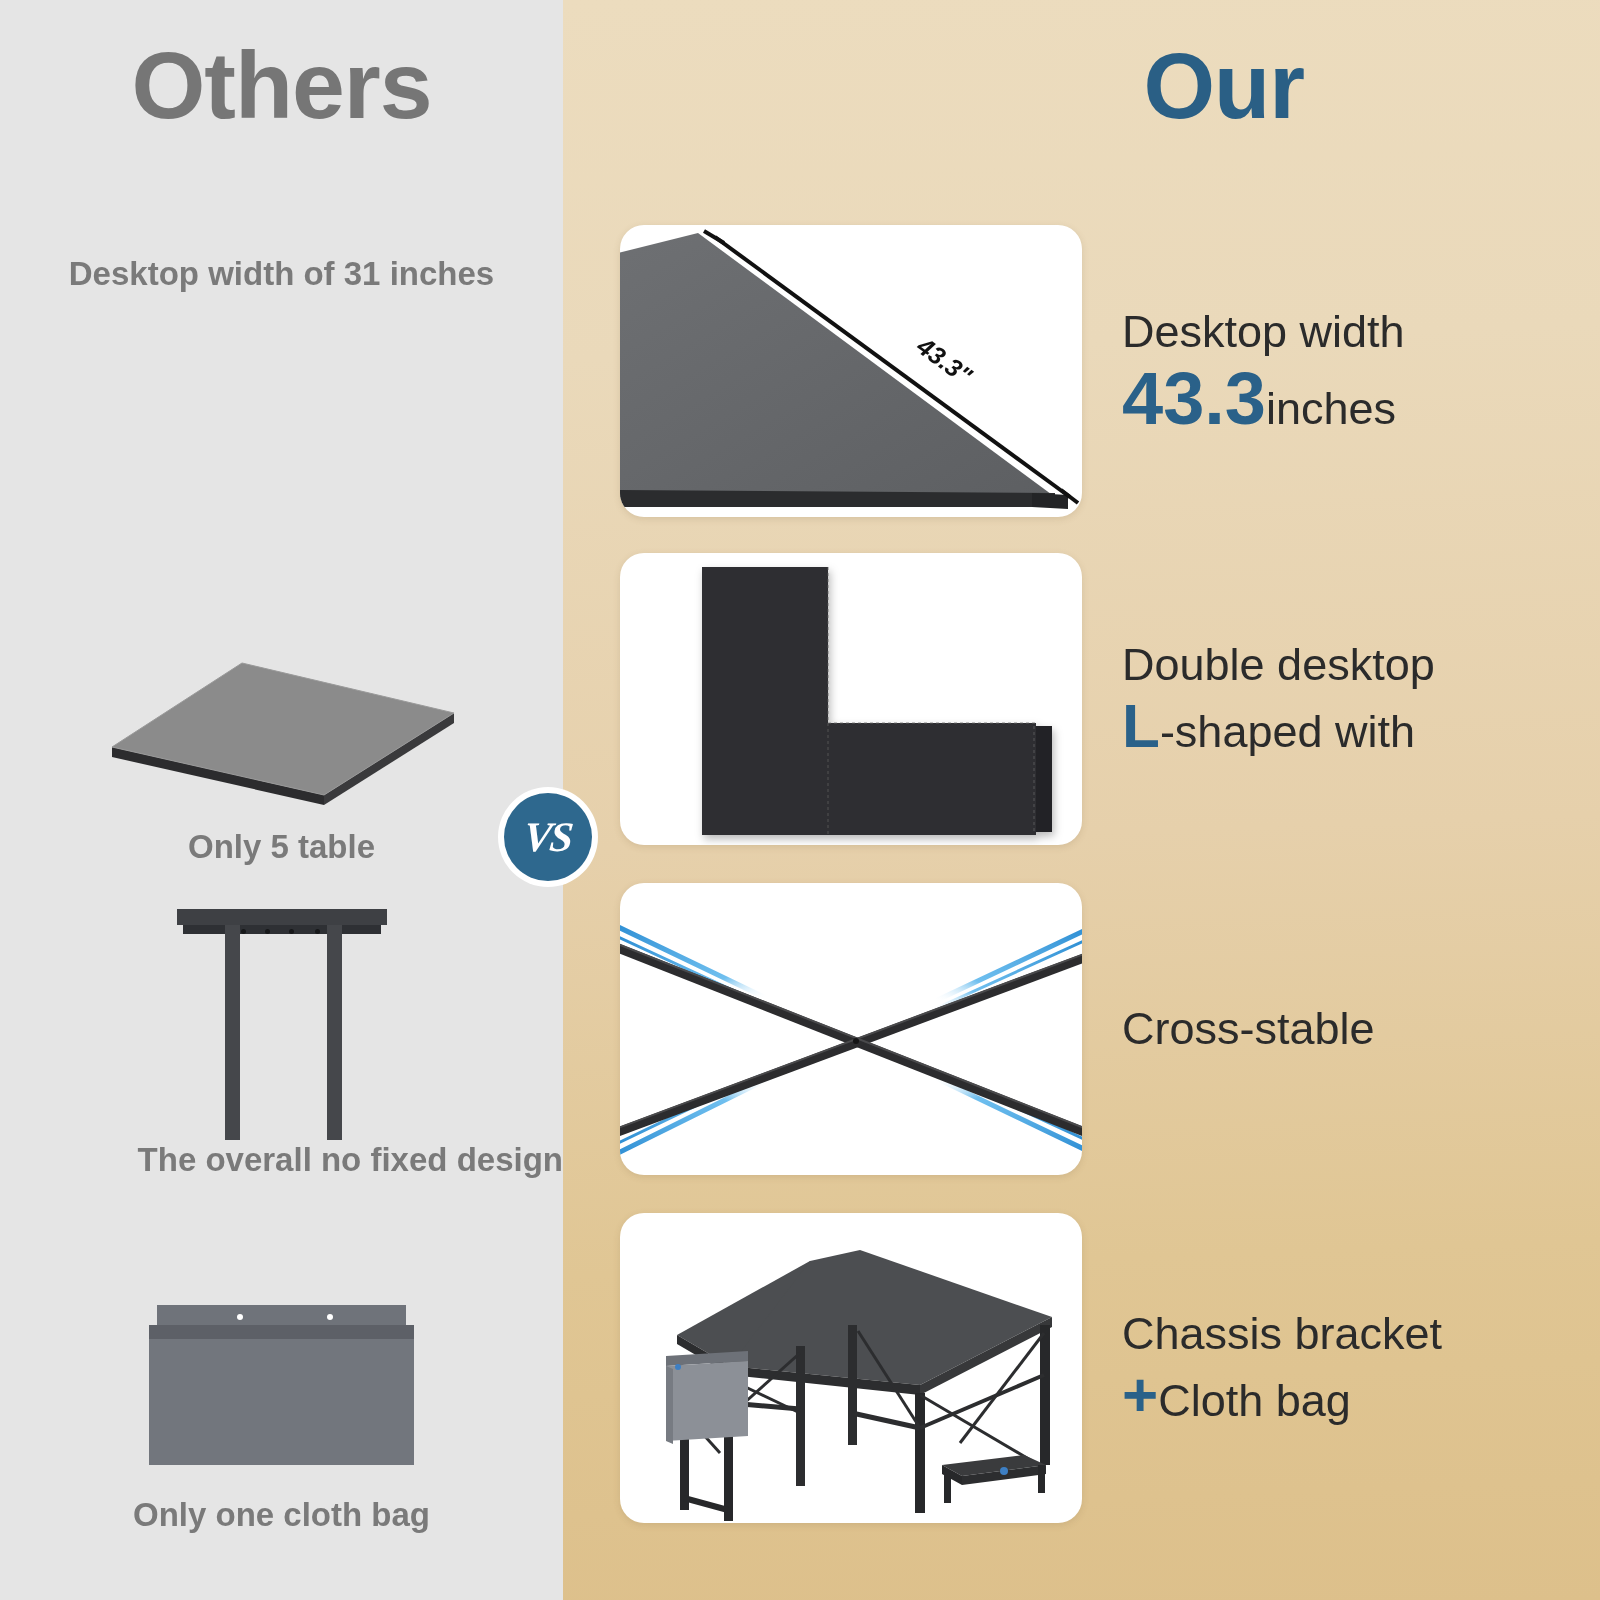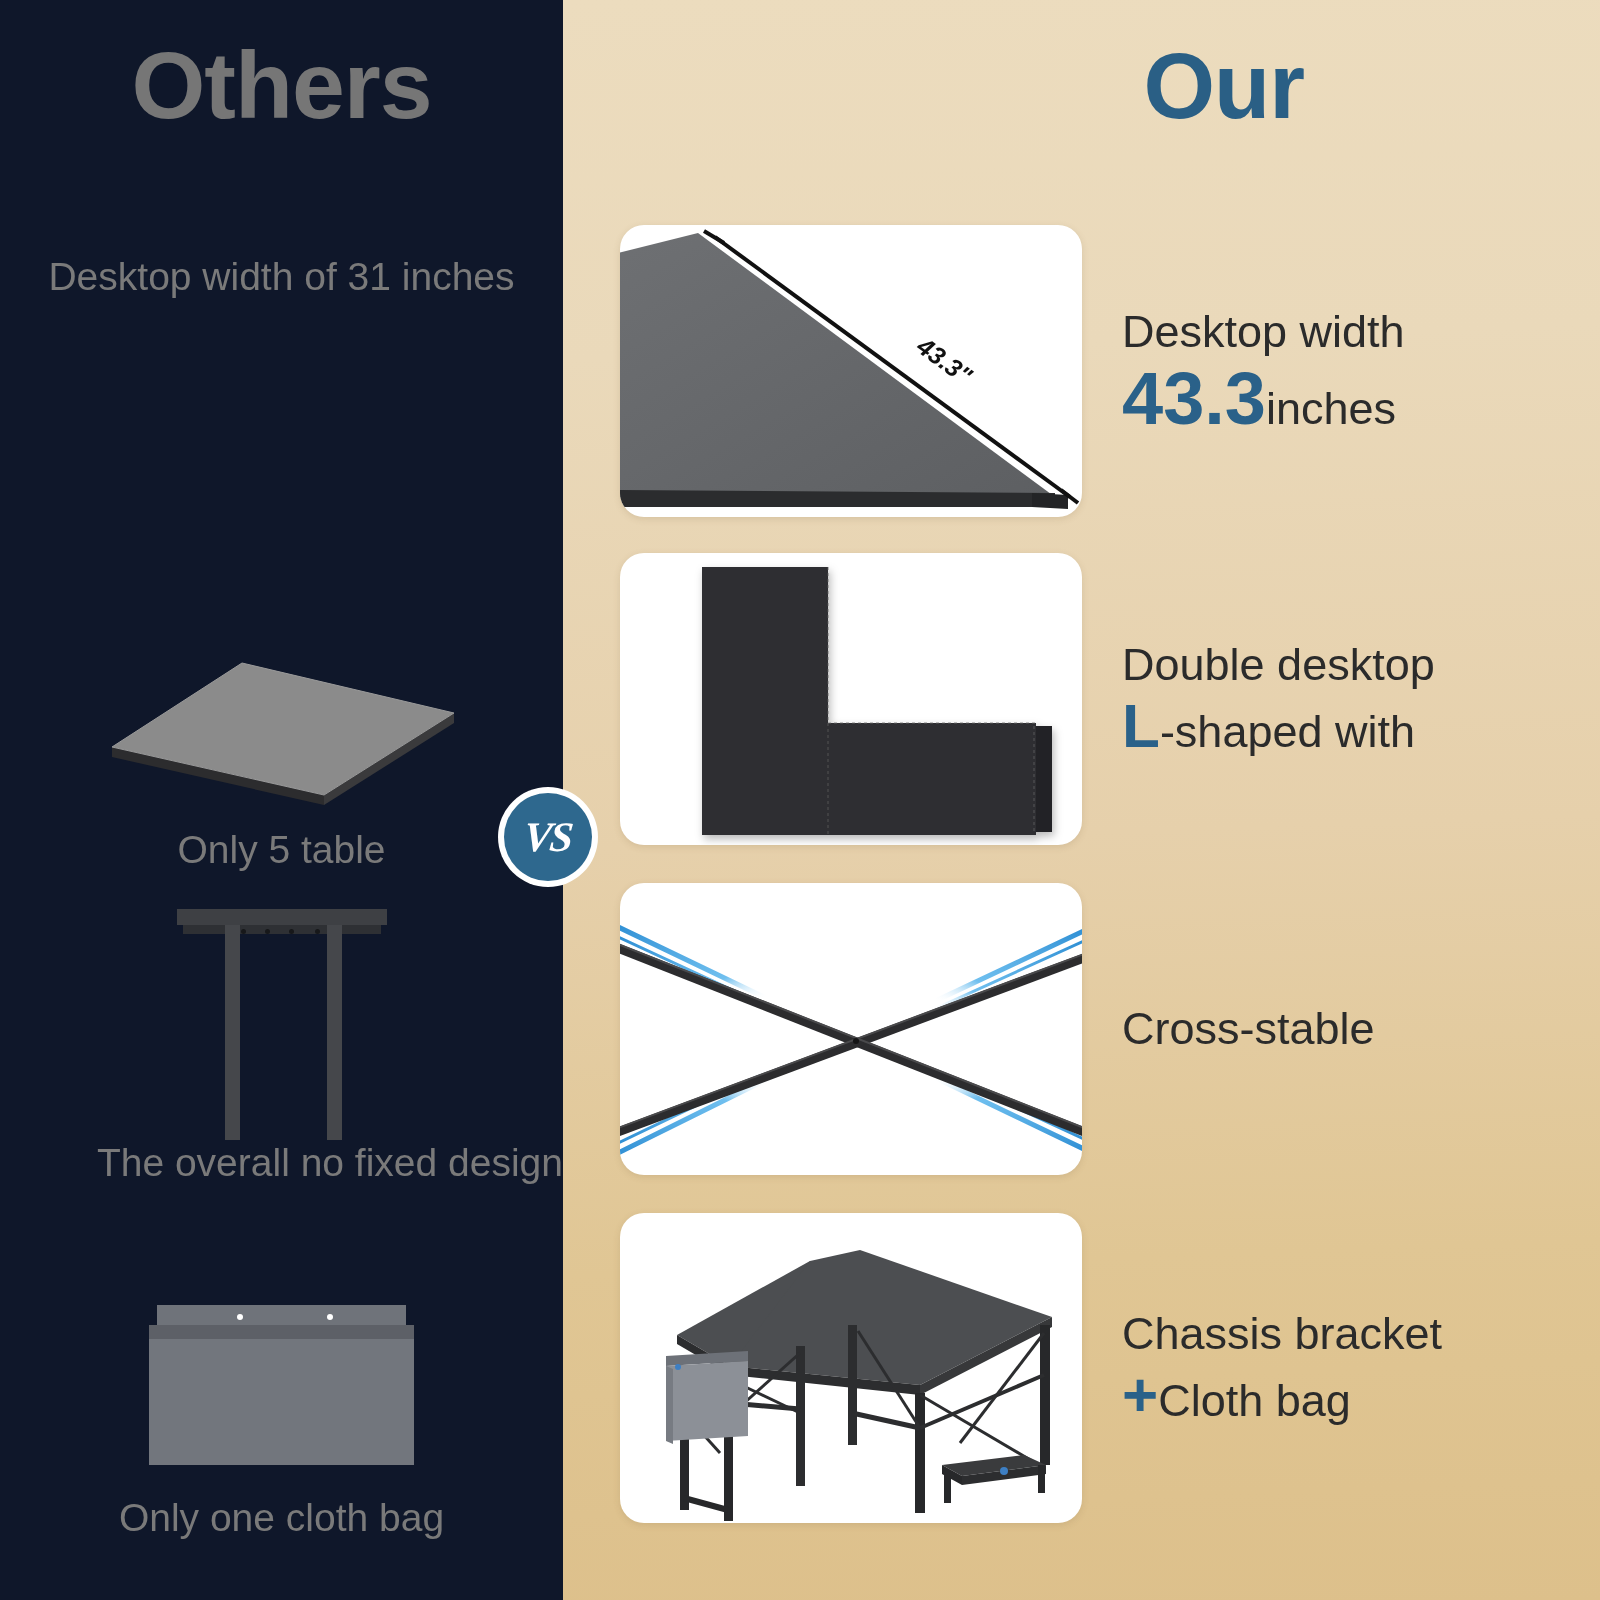--- a/index.html
+++ b/index.html
@@ -10,21 +10,21 @@
     background:#ffffff;
     overflow:hidden;
     position:relative;
   }
 
   
   #root { position:absolute; inset:0; display:flex; }
 
   .panel-left {
     width:563px; height:1600px;
-    background:#0f172a;
+    background:#e5e5e5;
     position:relative; flex:none;
   }
   .panel-right {
     width:1037px; height:1600px;
     flex:none; position:relative;
     background:linear-gradient(178deg,#ecdcbe 0%,#ead9ba 22%,#e6d0ab 52%,#e0c694 78%,#ddc08b 100%);
   }
 
   
   .heading-others {
@@ -55,21 +55,21 @@
     font-style:italic; letter-spacing:-2px;
     font-family:"Liberation Serif", serif;
     transform:skewX(-6deg);
   }
 
   
   .left-row { position:absolute; left:0; width:563px; }
   .left-art { position:relative; margin:0 auto; }
   .left-caption {
     text-align:center; color:#7a7a7a;
-    font-size:39px; line-height:1.2; font-weight:400;
+    font-size:33px; line-height:1.2; font-weight:700;
     margin-top:14px;
   }
 
   
   .dim-wrap { position:relative; width:290px; margin:0 auto; }
   .dim-num {
     text-align:center; font-size:27px; color:#6f6f6f;
     margin-bottom:8px; line-height:1;
   }
   .dim-line { position:relative; height:13px; width:290px; }

